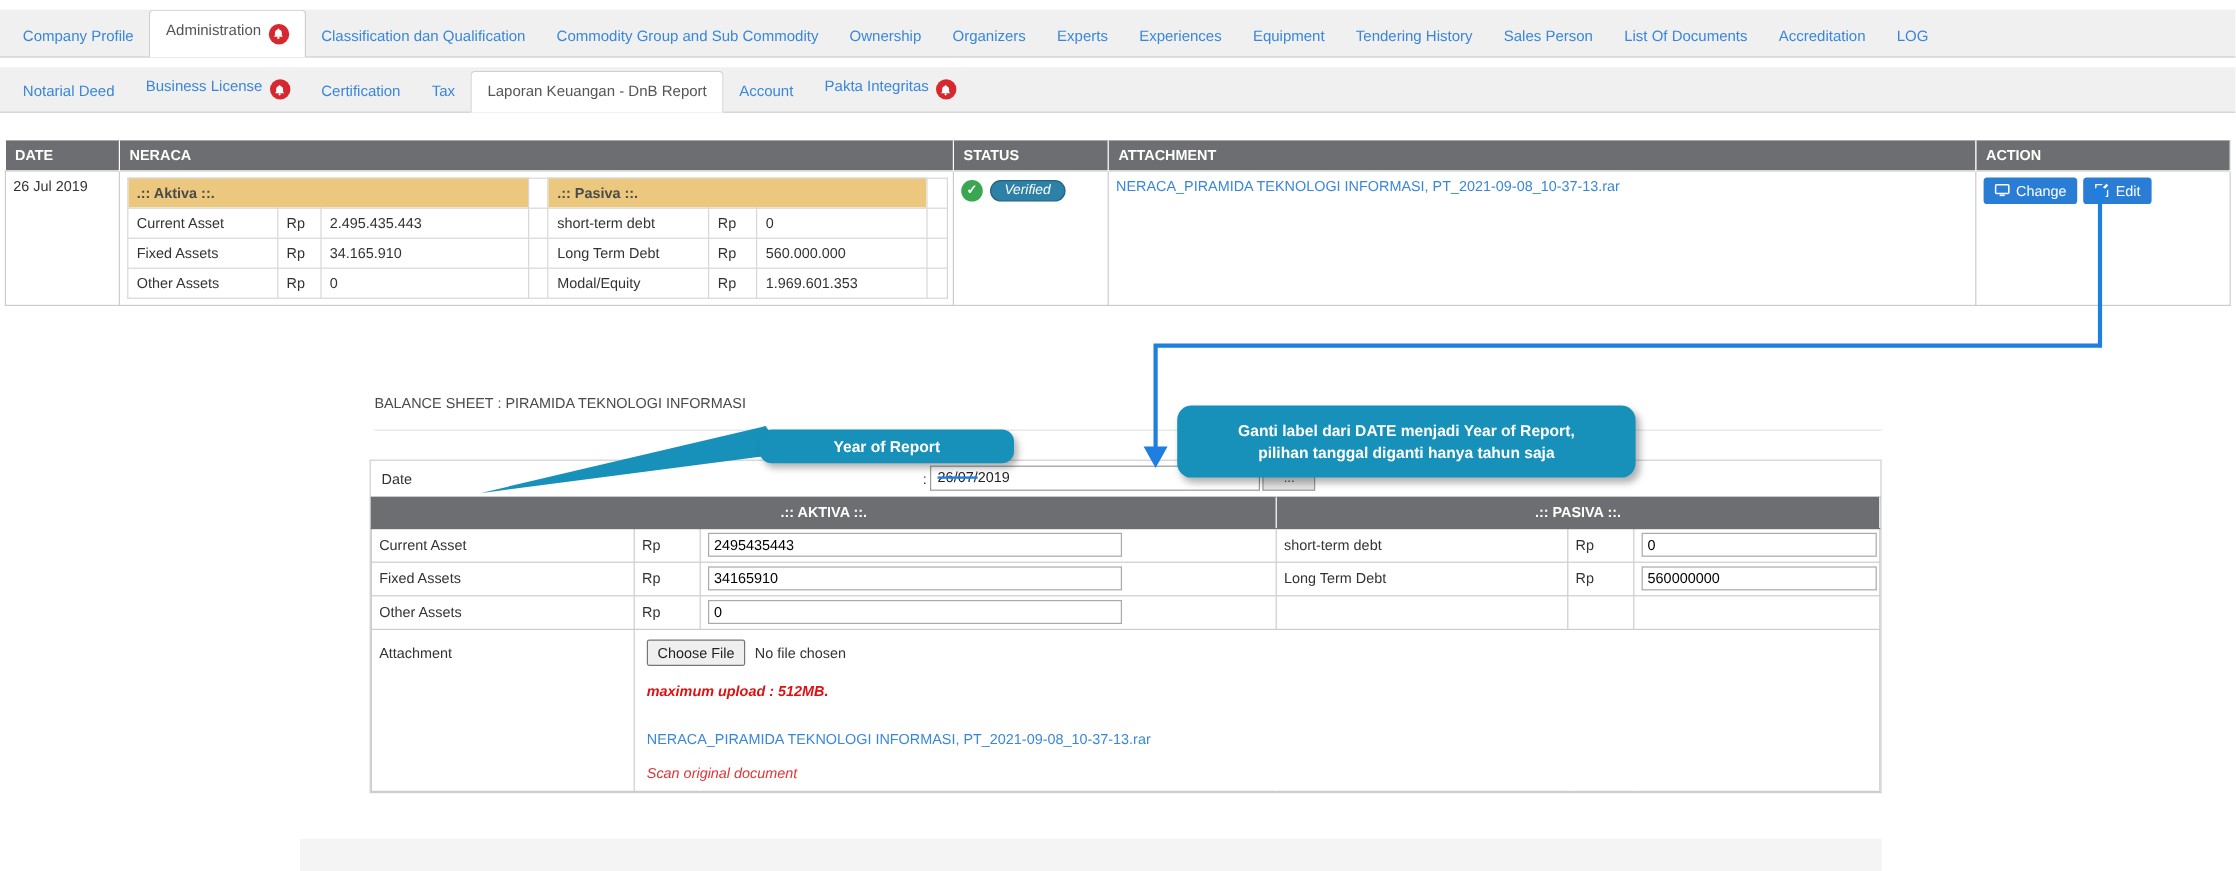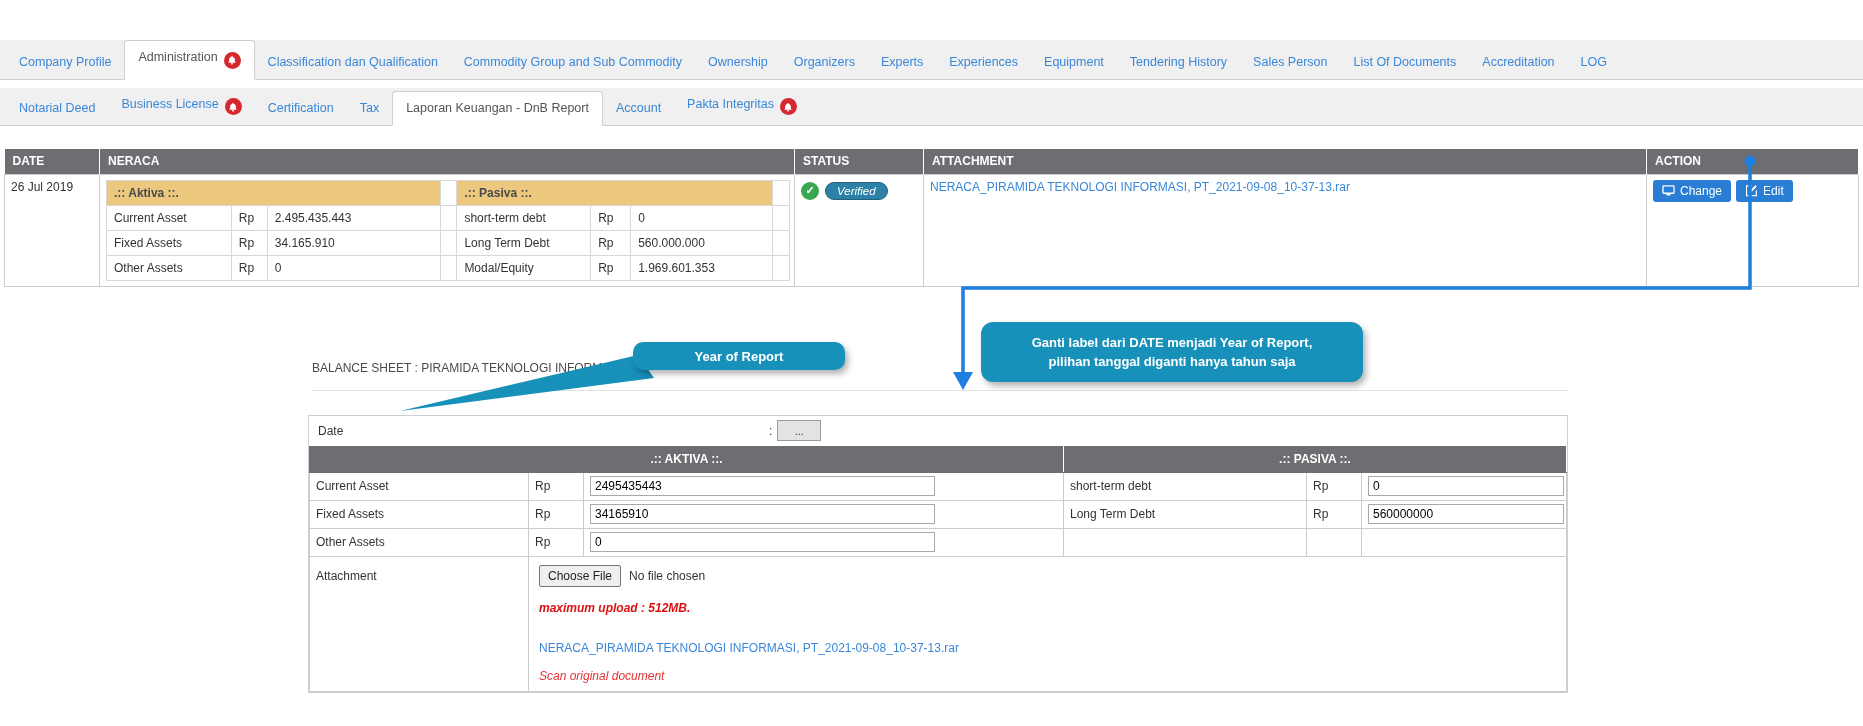--- a/index.html
+++ b/index.html
@@ -1,21 +1,21 @@
 <!DOCTYPE html>
 <html><head>
 <meta charset="utf-8">
 <style>
   * { box-sizing: border-box; margin: 0; padding: 0; }
   html,body { width:1863px; height:726px; background:#fff; overflow:hidden;
     font-family:"Liberation Sans", sans-serif; font-size:12px; color:#333; }
   body { position:relative; padding-top:8px; }
 
   
-  .tabbar { background:#f0f0f1; border-bottom:1px solid #cfcfcf; padding-left:6px; white-space:nowrap;margin-top:32px; }
+  .tabbar { background:#f0f0f1; border-bottom:1px solid #cfcfcf; padding-left:6px; white-space:nowrap; }
   .tabbar.second { margin-top:8px; }
   .tab { display:inline-block; padding:9px 13px 10px; color:#3a87d9; font-size:12.5px;
          text-decoration:none; cursor:pointer; vertical-align:bottom; }
   .tab.active { background:#fff; color:#555; border:1px solid #cfcfcf; border-bottom:1px solid #fff;
                 border-radius:4px 4px 0 0; margin-bottom:-1px; }
   .nbadge { display:inline-flex; align-items:center; justify-content:center;
             width:17px; height:17px; border-radius:50%; background:#d7282f;
             margin-left:6px; vertical-align:-4px; }
   .nbadge svg { width:10px; height:10px; fill:#fff; }
 
@@ -78,21 +78,21 @@
 
   
   .footerbar { margin:38px 0 0 250px; width:1318px; height:34px; background:#f4f4f4;
                display:flex; align-items:center; justify-content:flex-end; padding-right:9px; }
 
   
   .overlay { position:absolute; left:0; top:0; width:1863px; height:726px; z-index:5; pointer-events:none; }
   .callout { position:absolute; z-index:6; background:#1791ba; color:#fff; font-weight:bold;
              border-radius:10px; box-shadow:3px 4px 6px rgba(0,0,0,.3);
              display:flex; flex-direction:column; align-items:center; justify-content:center;
-             text-align:center; font-size:13px; line-height:19px; }
+             text-align:center; font-size:13px; line-height:19px;margin-top:16px; }
   .callout.yor { left:633px; top:342px; width:212px; height:28px; }
   .callout.ganti { left:981px; top:322px; width:382px; height:60px; border-radius:12px; }
 </style>
 </head>
 <body>
 
 <nav class="tabbar">
   <a class="tab">Company Profile</a><a class="tab active"><span>Administration</span><span class="nbadge">
         <svg viewBox="0 0 16 16">
           <path d="M8 1.2a1 1 0 0 1 1 1v.4a4.6 4.6 0 0 1 3.6 4.5v3l1.3 2.1H2.1l1.3-2.1v-3A4.6 4.6 0 0 1 7 2.6v-.4a1 1 0 0 1 1-1z"></path>
@@ -215,20 +215,21 @@
   </tbody>
 </table>
 
 <div class="bs-heading">BALANCE SHEET : PIRAMIDA TEKNOLOGI INFORMASI</div>
 <div class="hr"></div>
 
 <div class="panel">
   <div class="daterow">
     <span class="dlabel">Date</span>
     <span class="colon">:</span>
+    <span class="dateinput"><span class="strike">26/07/</span><span>2019</span></span>
     <button class="dotsbtn">...</button>
   </div>
 
   <table class="formtable">
     <colgroup>
         <col style="width:219px">
         <col style="width:55px">
         <col style="width:480px">
         <col style="width:243px">
         <col style="width:55px">

